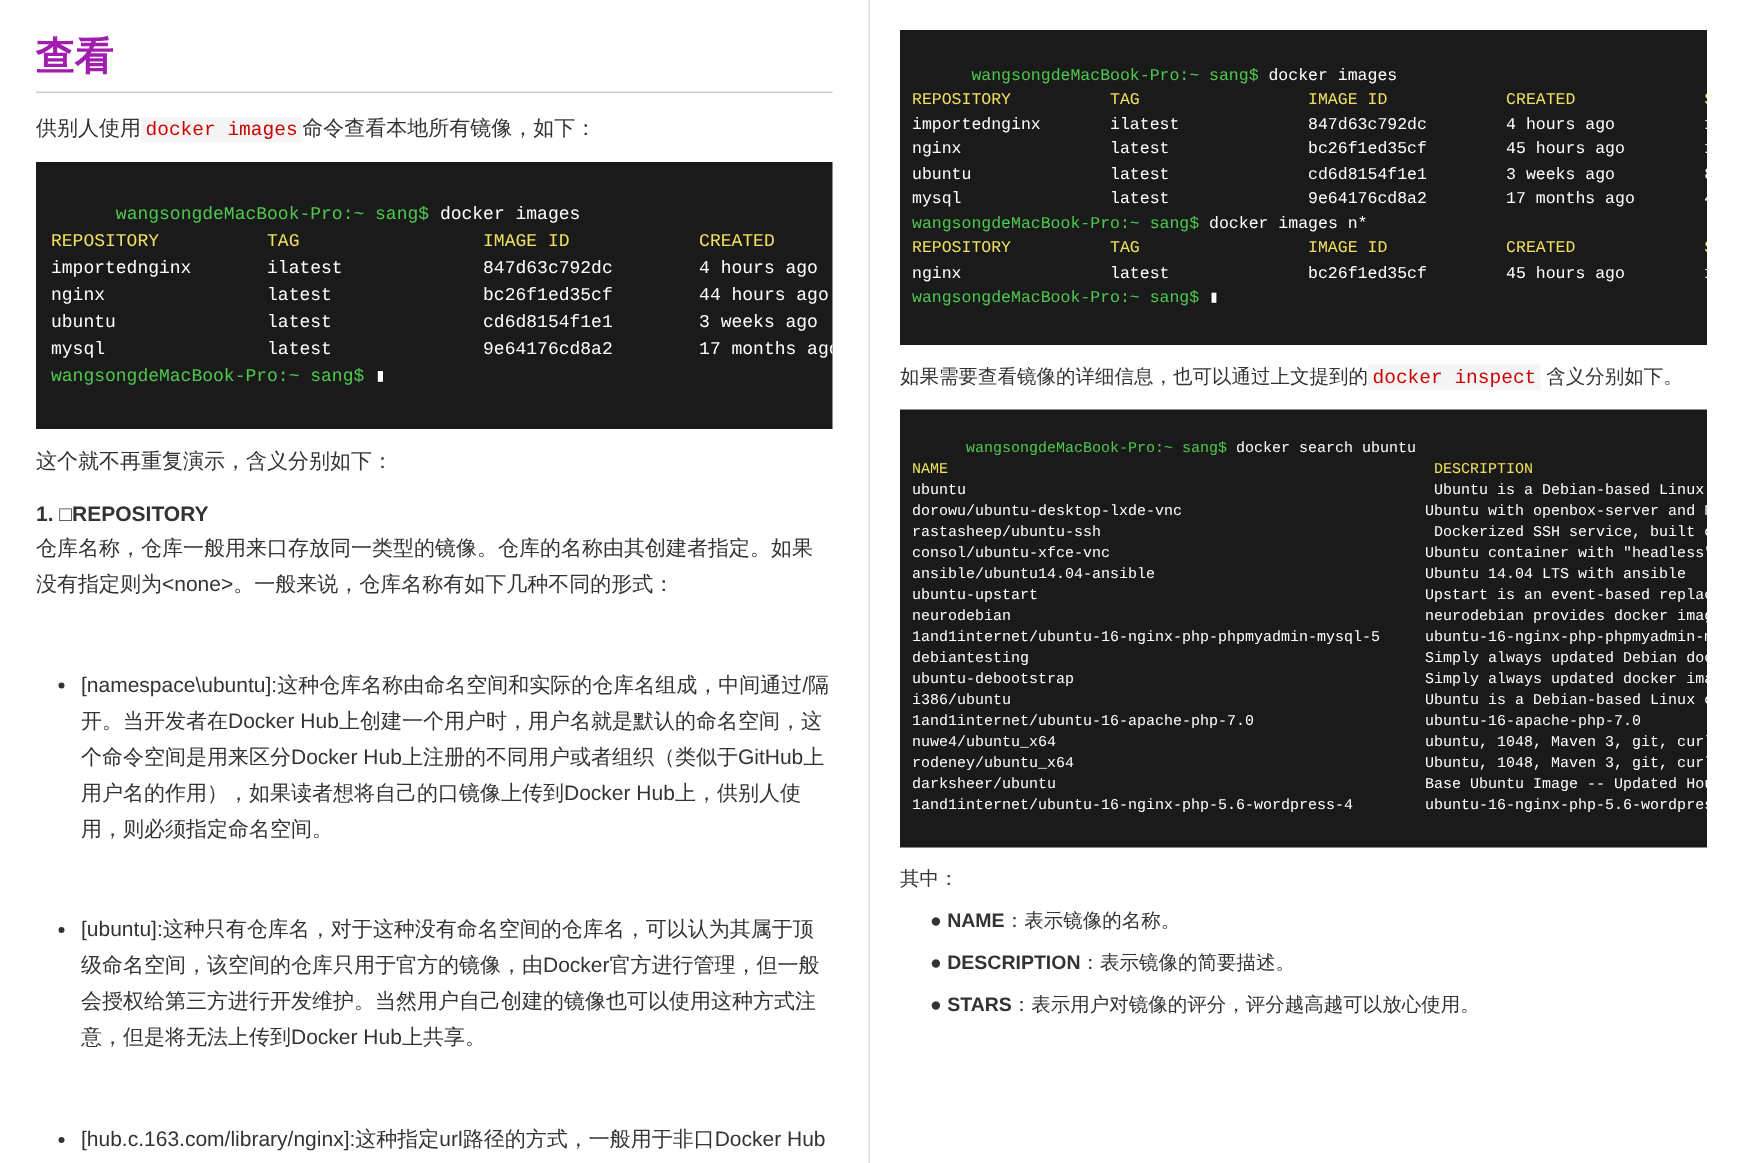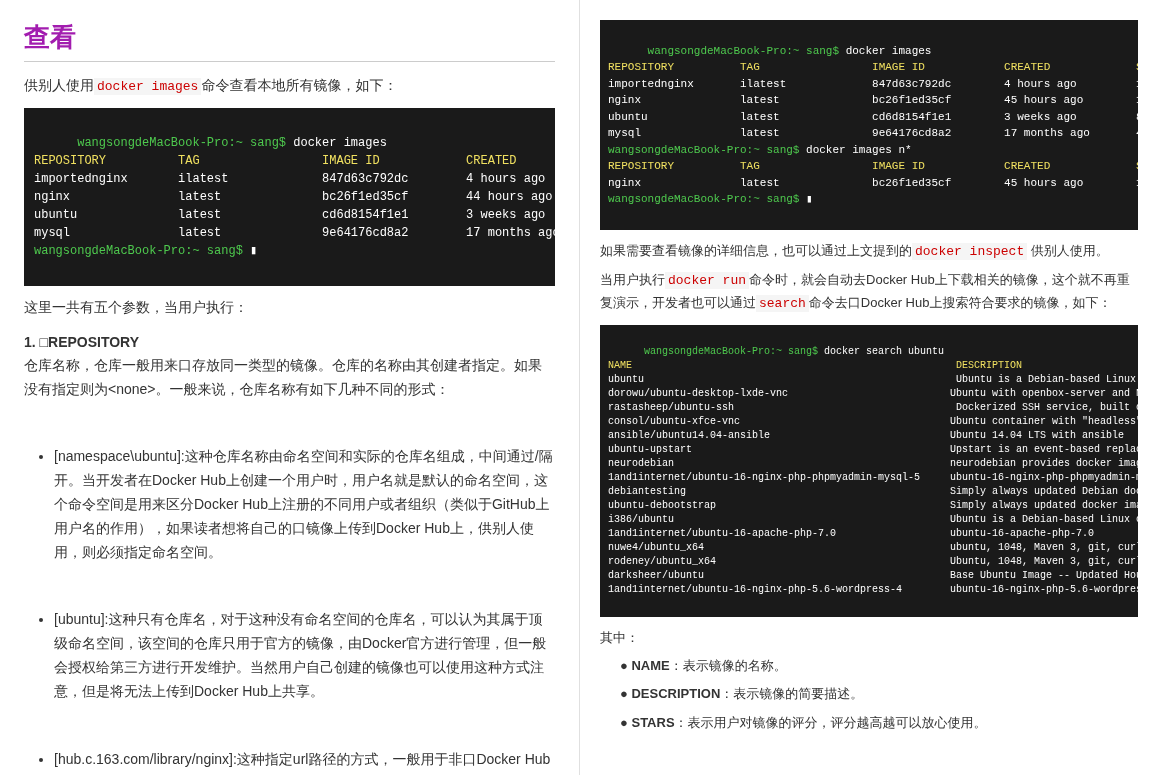--- a/index.html
+++ b/index.html
@@ -121,21 +121,21 @@
     <div class="terminal">
       <span class="green">wangsongdeMacBook-Pro:~ sang$</span><span class="white"> docker images</span>
 <span class="yellow">REPOSITORY          TAG                 IMAGE ID            CREATED             SIZE</span>
 <span class="white">importednginx       ilatest             847d63c792dc        4 hours ago         107MB
 nginx               latest              bc26f1ed35cf        44 hours ago        109MB
 ubuntu              latest              cd6d8154f1e1        3 weeks ago         84.1MB
 mysql               latest              9e64176cd8a2        17 months ago       407MB</span>
 <span class="green">wangsongdeMacBook-Pro:~ sang$</span><span class="white"> ▮</span>
     </div>
 
-    <p>这里一共有五个参数，当用户执行：</p>
+    <p>这个就不再重复演示，含义分别如下：</p>
 
     <div class="section-num">1. □REPOSITORY</div>
     <p class="desc-text">仓库名称，仓库一般用来口存放同一类型的镜像。仓库的名称由其创建者指定。如果没有指定则为&lt;none&gt;。一般来说，仓库名称有如下几种不同的形式：</p>
 
     <ul class="bullet-list">
       <li>[namespace\ubuntu]:这种仓库名称由命名空间和实际的仓库名组成，中间通过/隔开。当开发者在Docker Hub上创建一个用户时，用户名就是默认的命名空间，这个命令空间是用来区分Docker Hub上注册的不同用户或者组织（类似于GitHub上用户名的作用），如果读者想将自己的口镜像上传到Docker Hub上，供别人使用，则必须指定命名空间。</li>
       <li>[ubuntu]:这种只有仓库名，对于这种没有命名空间的仓库名，可以认为其属于顶级命名空间，该空间的仓库只用于官方的镜像，由Docker官方进行管理，但一般会授权给第三方进行开发维护。当然用户自己创建的镜像也可以使用这种方式注意，但是将无法上传到Docker Hub上共享。</li>
       <li>[hub.c.163.com/library/nginx]:这种指定url路径的方式，一般用于非口Docker Hub上的镜像命名，例如一个第三方服务商提供的镜像或者口开发者口自己搭建的镜像中心，都可以使用这种命名方式命名。□</li>
     </ul>
 
@@ -152,27 +152,24 @@
 nginx               latest              bc26f1ed35cf        45 hours ago        109MB
 ubuntu              latest              cd6d8154f1e1        3 weeks ago         84.1MB
 mysql               latest              9e64176cd8a2        17 months ago       407MB</span>
 <span class="green">wangsongdeMacBook-Pro:~ sang$</span><span class="white"> docker images n*</span>
 <span class="yellow">REPOSITORY          TAG                 IMAGE ID            CREATED             SIZE</span>
 <span class="white">nginx               latest              bc26f1ed35cf        45 hours ago        109MB</span>
 <span class="green">wangsongdeMacBook-Pro:~ sang$</span><span class="white"> ▮</span>
     </div>
 
     <p>
-      <span>如果需要查看镜像的详细信息，也可以通过上文提到的</span><code>docker inspect</code><span> 供别人使用。</span>
+      <span>如果需要查看镜像的详细信息，也可以通过上文提到的</span><code>docker inspect</code><span> 含义分别如下。</span>
     </p>
 
 
-    <p>
-      <span>当用户执行</span><code>docker run</code><span>命令时，就会自动去Docker Hub上下载相关的镜像，这个就不再重复演示，开发者也可以通过</span><code>search</code><span>命令去口Docker Hub上搜索符合要求的镜像，如下：</span>
-    </p>
 
     <div class="terminal" style="font-size:10px; line-height:1.4;">
       <span class="green">wangsongdeMacBook-Pro:~ sang$</span><span class="white"> docker search ubuntu</span>
 <span class="yellow">NAME                                                      DESCRIPTION                                     STARS     OFFICIAL   AUTOMATED</span>
 <span class="white">ubuntu                                                    Ubuntu is a Debian-based Linux operating sys...  9468      [OK]
 dorowu/ubuntu-desktop-lxde-vnc                           Ubuntu with openbox-server and NoVNC             22                   [OK]
 rastasheep/ubuntu-ssh                                     Dockerized SSH service, built on top of offi...  171                  [OK]
 consol/ubuntu-xfce-vnc                                   Ubuntu container with "headless" VNC session...  130                  [OK]
 ansible/ubuntu14.04-ansible                              Ubuntu 14.04 LTS with ansible                    95
 ubuntu-upstart                                           Upstart is an event-based replacement for th...  88        [OK]

